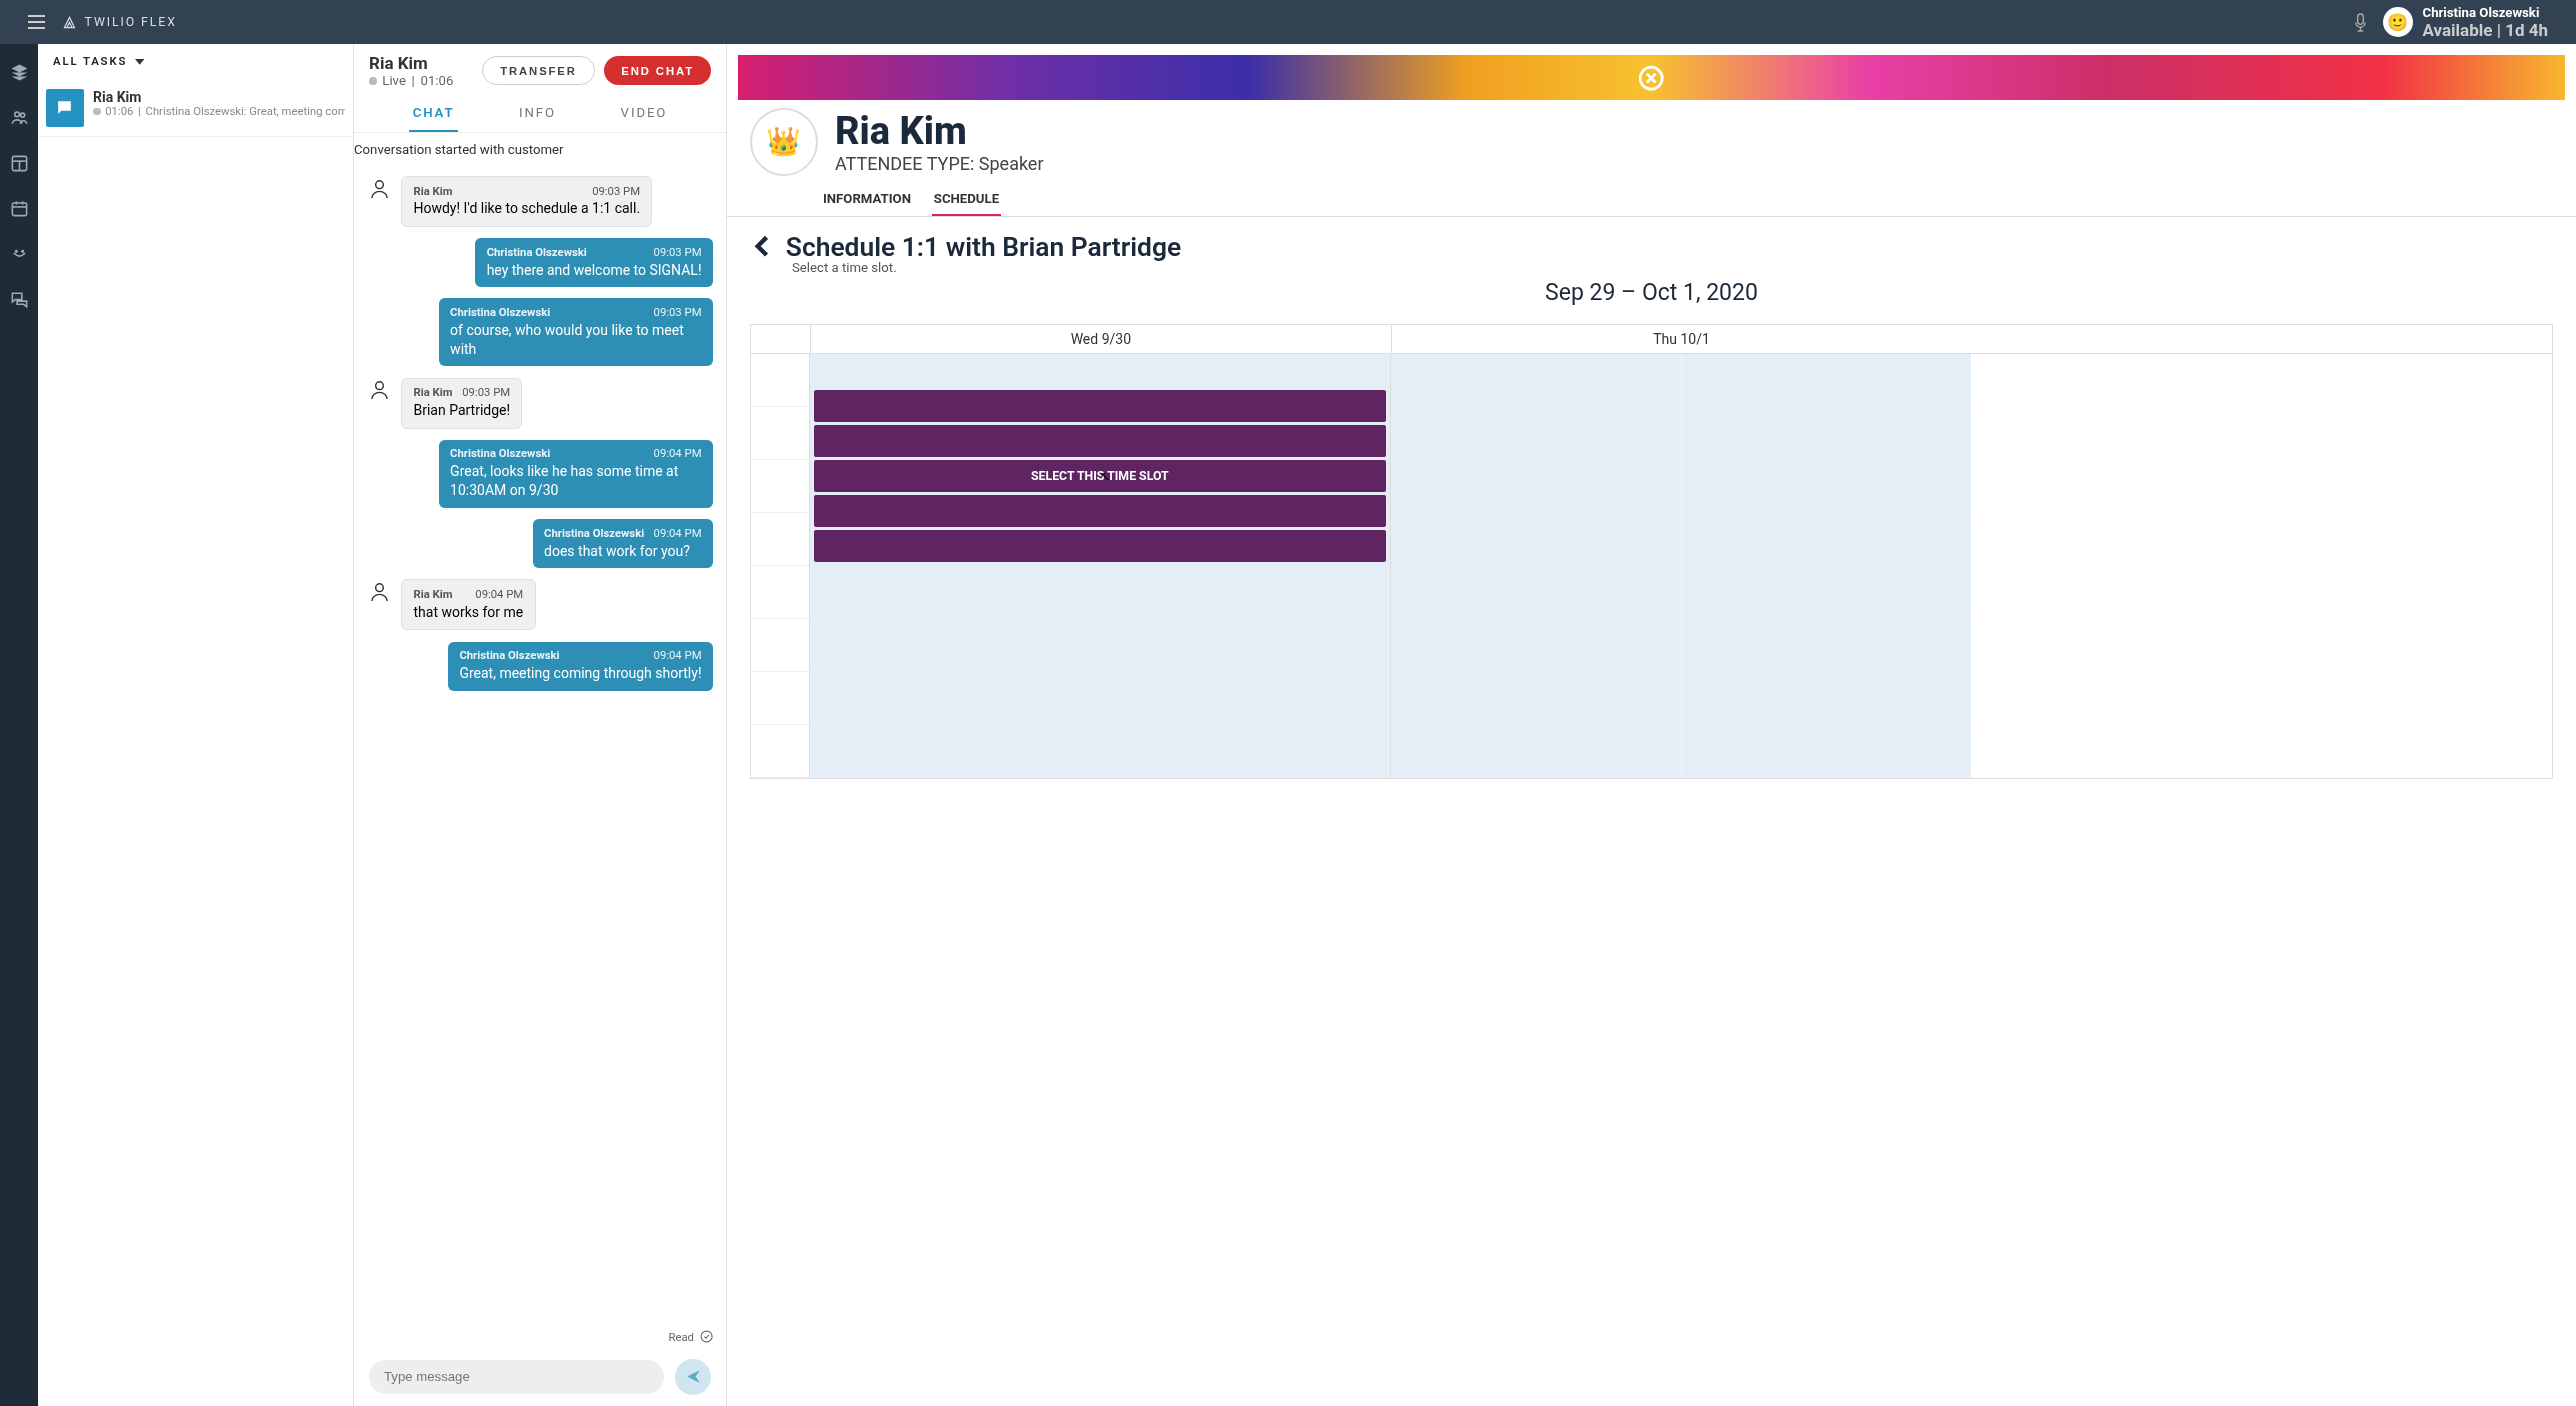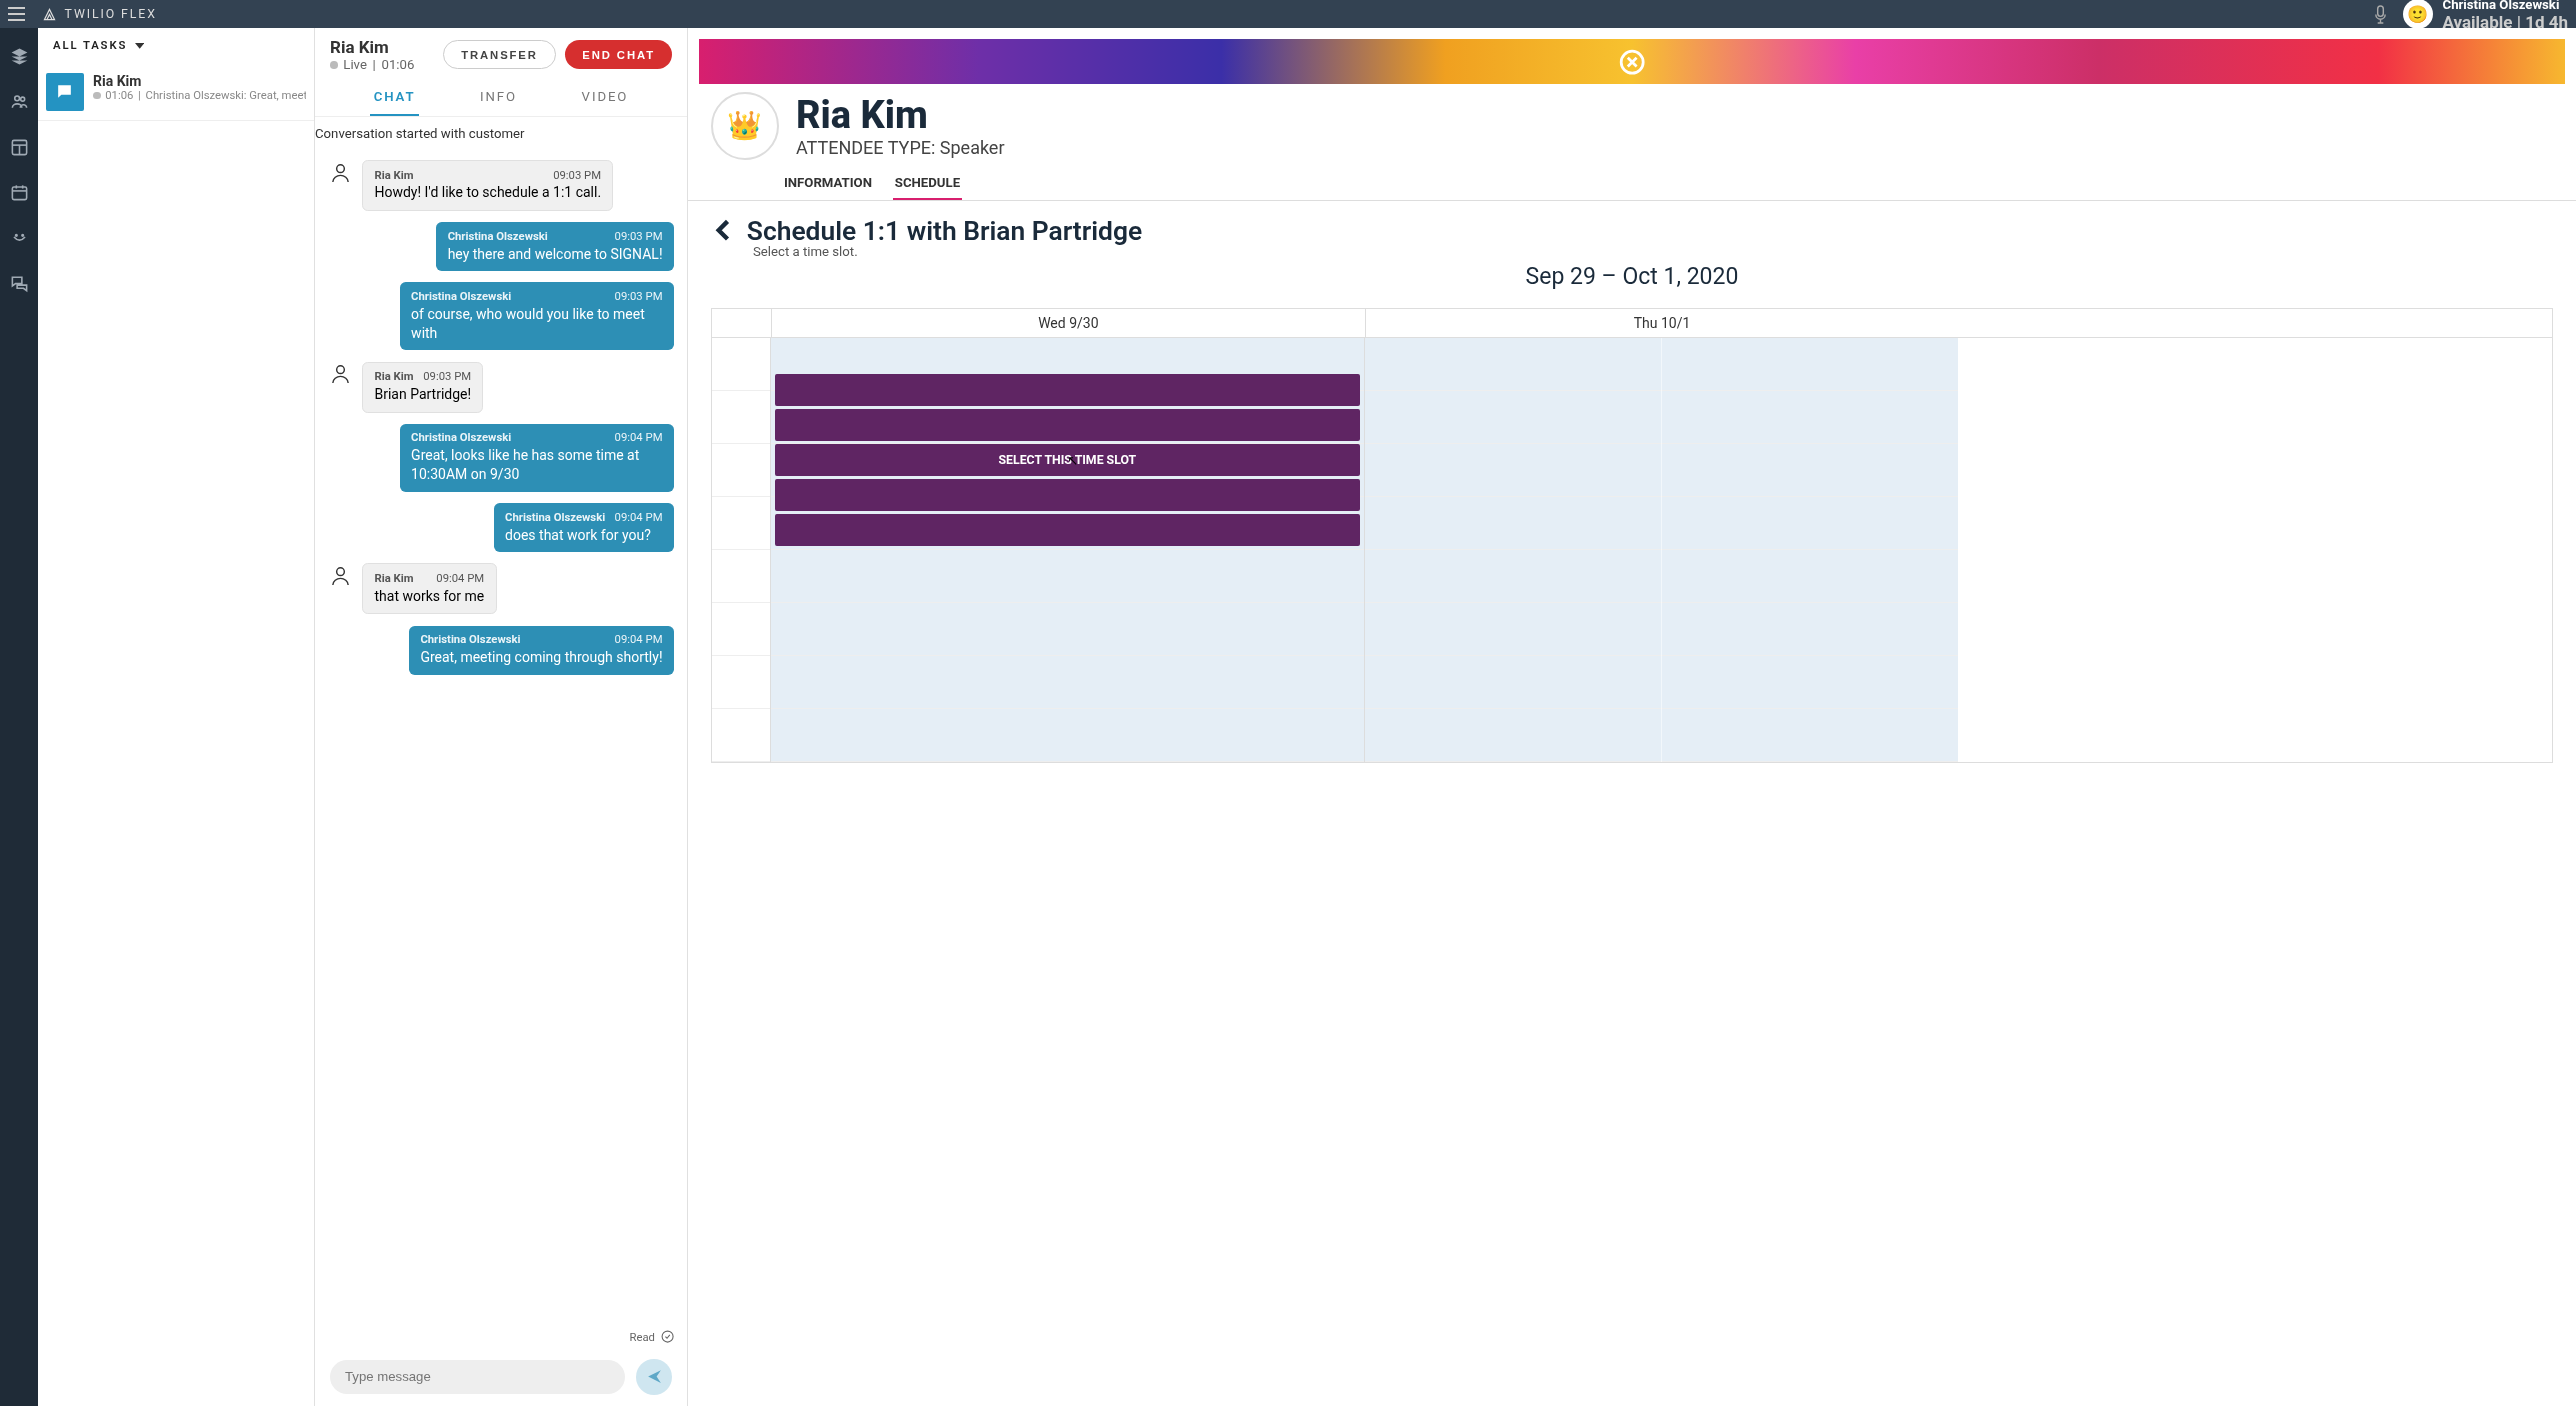--- a/index.html
+++ b/index.html
@@ -1,40 +1,40 @@
 <!DOCTYPE html>
 <html style="font-size:15px"><head>
 <meta charset="utf-8">
 <style>
 * { box-sizing: border-box; margin: 0; padding: 0; }
 body { font-family: -apple-system, BlinkMacSystemFont, 'Segoe UI', Roboto, sans-serif; background: #f5f5f5; overflow: hidden; }
 .app { display: flex; flex-direction: column; height: 100vh; }
 
 
-.topbar { background: #334252; height: 28px; display: flex; align-items: center; padding: 0 8px; color: #ccc; }
+.topbar { background: #334252; height: 44px; display: flex; align-items: center; padding: 0 28px; color: #ccc; }
 .hamburger { width: 17px; height: 13.2px; display: flex; flex-direction: column; justify-content: space-between; cursor: pointer; margin-right: 17px; }
 .hamburger div { height: 1.9px; background: #ccc; }
 .brand-icon { width: 15px; height: 15px; margin-right: 7.6px; }
 .brand-text { letter-spacing: 1.9px; font-size: 12.3px; color: #ddd; }
 .topbar-spacer { flex: 1; }
 .mic-icon { margin-right: 15px; color: #aaa; }
 .avatar-top { width: 30px; height: 30px; border-radius: 50%; background: #fff; margin-right: 9.4px; display:flex; align-items:center; justify-content:center; font-size:17px;}
 .user-block { display: flex; align-items: center; }
 .user-name { font-weight: 700; font-size: 13.2px; color: #fff; }
 .user-status { font-size: 17px; color: #ccc; font-weight: bold; }
 
 
 .main { flex: 1; display: flex; overflow: hidden; }
 
 
 .navrail { width: 38px; background: #1f2b37; display: flex; flex-direction: column; align-items: center; padding-top: 19px; gap: 26.4px; color: #a0aab4; }
 .nav-icon { width: 19px; height: 19px; cursor: pointer; display:flex; align-items:center; justify-content:center;}
 
 
-.tasklist { width: 277px; background: #fff; border-right: 0.9px solid #e0e0e0; display: flex; flex-direction: column; }
+.tasklist { width: 316px; background: #fff; border-right: 0.9px solid #e0e0e0; display: flex; flex-direction: column; }
 .tasklist-header { display: flex; align-items: center; padding: 11.3px 15px; font-size: 11.3px; letter-spacing: 1.9px; color: #222; font-weight:600;}
 .tasklist-header svg { margin-left: 7.6px; }
 .task-item { display: flex; align-items: flex-start; padding: 9.4px 7.6px; border-bottom: 0.9px solid #eee; cursor: pointer; }
 .task-icon { width: 38px; height: 38px; background: #2493c2; display: flex; align-items: center; justify-content: center; color: #fff; margin-right: 9.4px; border-radius:1.9px;}
 .task-content { flex: 1; overflow:hidden;}
 .task-title { font-weight: 700; font-size: 14px; color: #333; }
 .task-meta { font-size: 11.3px; color: #888; display: flex; align-items: center; gap: 4.7px; white-space:nowrap; overflow:hidden; text-overflow:ellipsis;}
 .task-meta .dot { width: 7.6px; height: 7.6px; border-radius: 50%; background: #bbb; display:inline-block; flex-shrink:0;}
 
 

